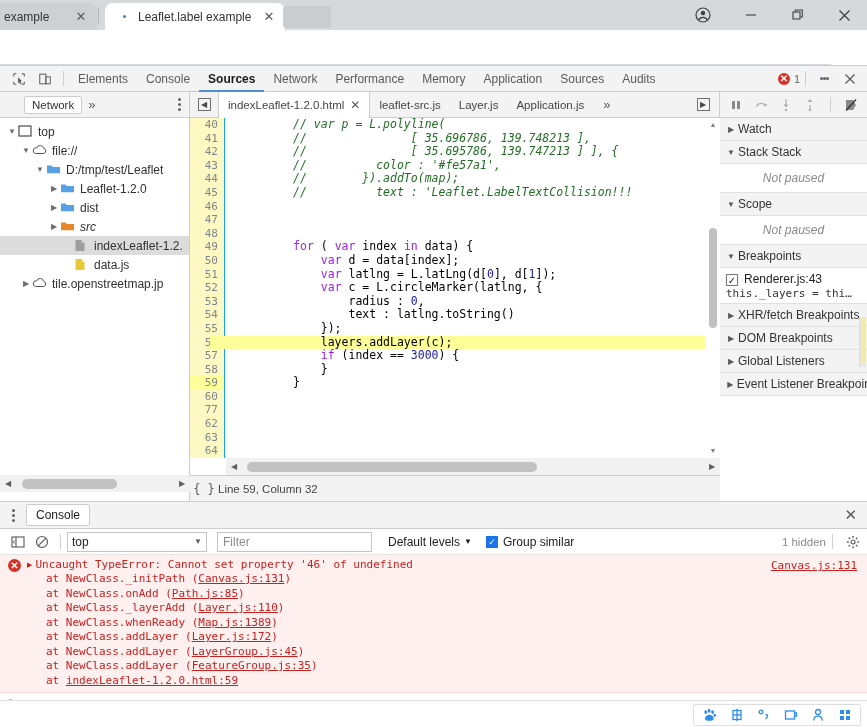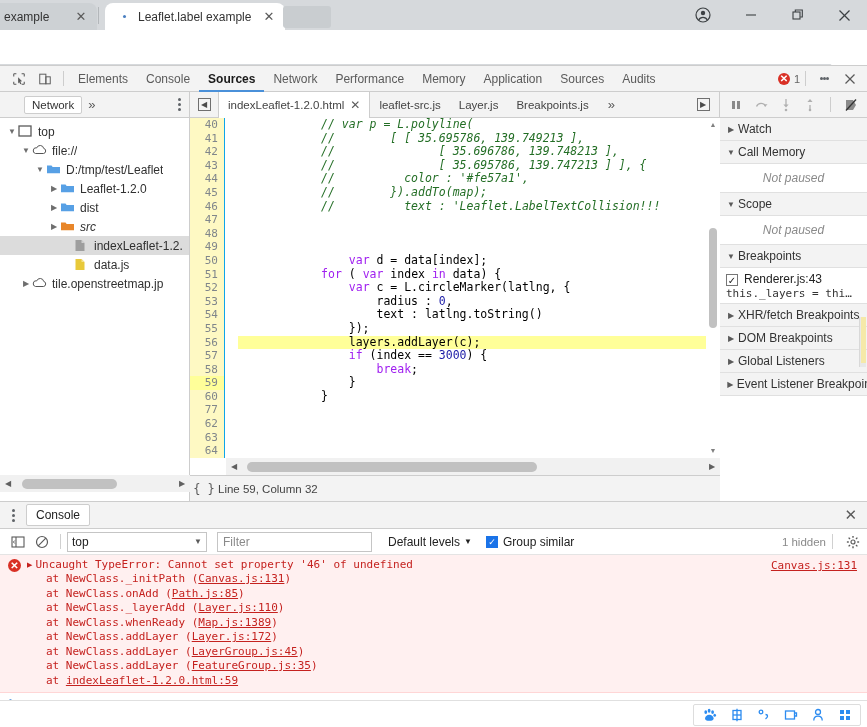--- a/index.html
+++ b/index.html
@@ -191,21 +191,21 @@
   }
   .gutter {
     position: absolute; left: 0; top: 0; width: 35px; height: 340px;
     background: #fef9c3; border-right: 1px solid #0ea5e9;
   }
   .gutter-num {
     height: 13.6px; line-height: 13.6px; text-align: right; padding-right: 6px;
     font-family: "DejaVu Sans Mono", monospace; font-size: 11px; color: #80868b;
   }
   .code-lines {
-    position: absolute; left: 48px; top: 0; right: 14px; height: 340px;
+    position: absolute; left: 20px; top: 0; right: 14px; height: 340px;
     overflow: hidden;
   }
   .cl {
     height: 13.6px; line-height: 13.6px; white-space: pre;
     font-family: "DejaVu Sans Mono", monospace; font-size: 11.5px; color: #000;
   }
   .cl.hl { background: #ffff99; }
   .cmt { color: #236e25; font-style: italic; }
   .kw { color: #a020f0; }
   .num { color: #1a1aa6; }
@@ -602,21 +602,21 @@
             <span>indexLeaflet-1.2.0.html</span>
             <span class="ft-x">✕</span>
           </div>
           <div class="ft-tab">
             <span>leaflet-src.js</span>
           </div>
           <div class="ft-tab">
             <span>Layer.js</span>
           </div>
           <div class="ft-tab">
-            <span>Breakpoints.js</span>
+            <span>Application.js</span>
           </div>
           <div class="ft-more">»</div>
           <div class="ft-btn" style="margin-left:auto; margin-right:2px;">
             <span class="ft-box">▶</span>
           </div>
         </div>
 
         <div class="code-area">
           <div class="gutter" id="gutter">
               <div class="gutter-num">40</div>
@@ -640,38 +640,37 @@
               <div class="gutter-num">58</div>
               <div class="gutter-num" style="background: rgb(255, 255, 153);">59</div>
               <div class="gutter-num">60</div>
               <div class="gutter-num">77</div>
               <div class="gutter-num">62</div>
               <div class="gutter-num">63</div>
               <div class="gutter-num">64</div>
             </div>
           <div class="code-lines" id="codelines">
               <div class="cl">            <span class="cmt">// var p = L.polyline(</span></div>
-              <div class="cl">            <span class="cmt">//        [ [ 35.695786, 139.749213 ],</span></div>
               <div class="cl">            <span class="cmt">//               [ 35.696786, 139.748213 ],</span></div>
               <div class="cl">            <span class="cmt">//               [ 35.695786, 139.747213 ] ], {</span></div>
               <div class="cl">            <span class="cmt">//          color : '#fe57a1',</span></div>
               <div class="cl">            <span class="cmt">//        }).addTo(map);</span></div>
               <div class="cl">            <span class="cmt">//          text : 'Leaflet.LabelTextCollision!!!</span></div>
               <div class="cl">&nbsp;</div>
               <div class="cl">&nbsp;</div>
               <div class="cl">&nbsp;</div>
+              <div class="cl">            <span class="kw">for</span> ( <span class="kw">var</span> index <span class="kw">in</span> data) {</div>
               <div class="cl">                <span class="kw">var</span> d = data[index];</div>
-              <div class="cl">            <span class="kw">for</span> ( <span class="kw">var</span> index <span class="kw">in</span> data) {</div>
+              <div class="cl">                <span class="kw">var</span> latlng = L.latLng(d[<span class="num">0</span>], d[<span class="num">1</span>]);</div>
               <div class="cl">                <span class="kw">var</span> c = L.circleMarker(latlng, {</div>
               <div class="cl">                    radius : <span class="num">0</span>,</div>
               <div class="cl">                    text : latlng.toString()</div>
               <div class="cl">                });</div>
               <div class="cl hl">                layers.addLayer(c);</div>
               <div class="cl">                <span class="kw">if</span> (index == <span class="num">3000</span>) {</div>
-              <div class="cl">                    <span class="kw">break</span>;</div>
               <div class="cl">                }</div>
               <div class="cl">            }</div>
               <div class="cl">&nbsp;</div>
             </div>
           <div class="code-vscroll">
             <div class="vs-arrow">▲</div>
             <div class="vs-thumb"></div>
             <div class="vs-arrow" style="position:absolute;bottom:0;left:0;">▼</div>
           </div>
         </div>
@@ -727,21 +726,21 @@
           </div>
         </div>
 
         <div class="acc-header">
           <span class="acc-tri">▶</span>
           <span>Watch</span>
         </div>
 
         <div class="acc-header">
           <span class="acc-tri">▼</span>
-          <span>Call Memory</span>
+          <span>Stack Stack</span>
         </div>
         <div class="acc-body">
           <div class="not-paused">Not paused</div>
         </div>
 
         <div class="acc-header">
           <span class="acc-tri">▼</span>
           <span>Scope</span>
         </div>
         <div class="acc-body">

